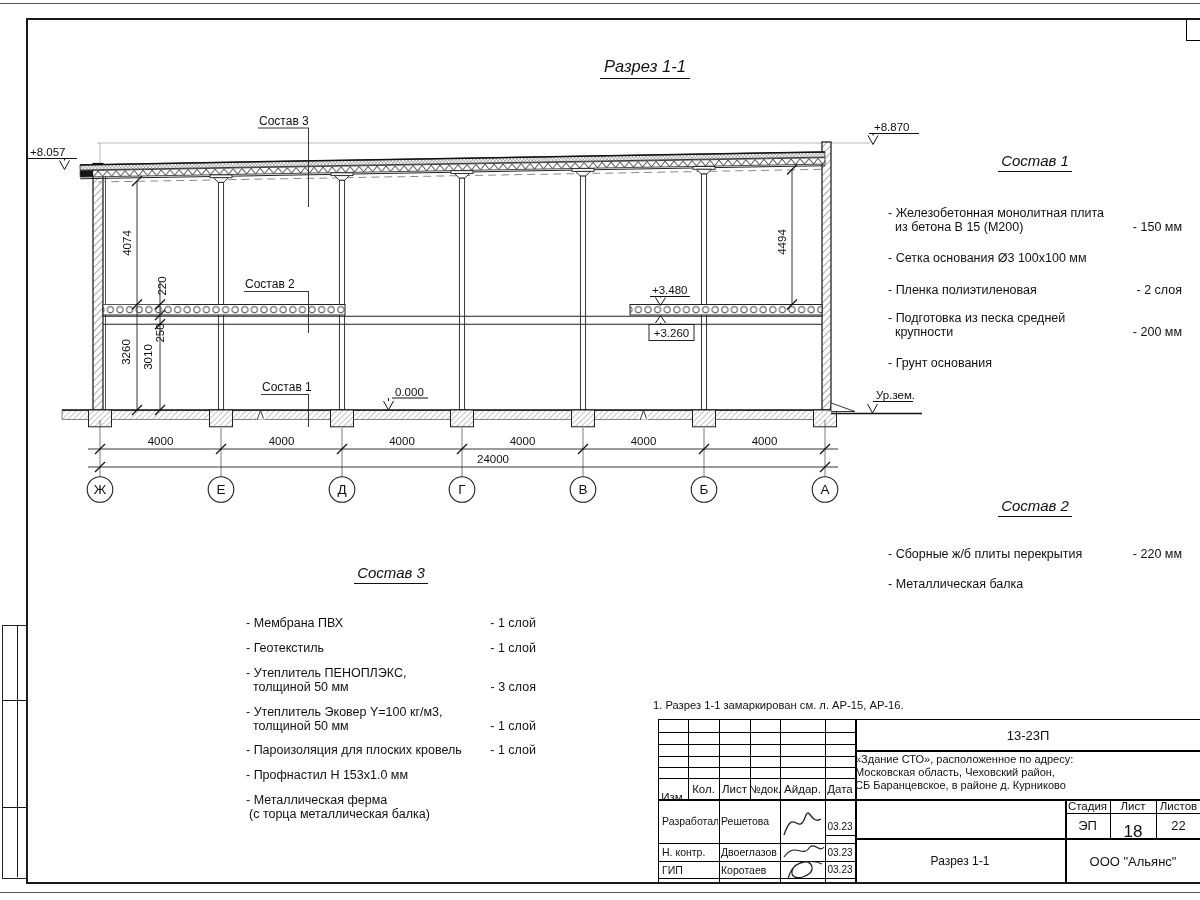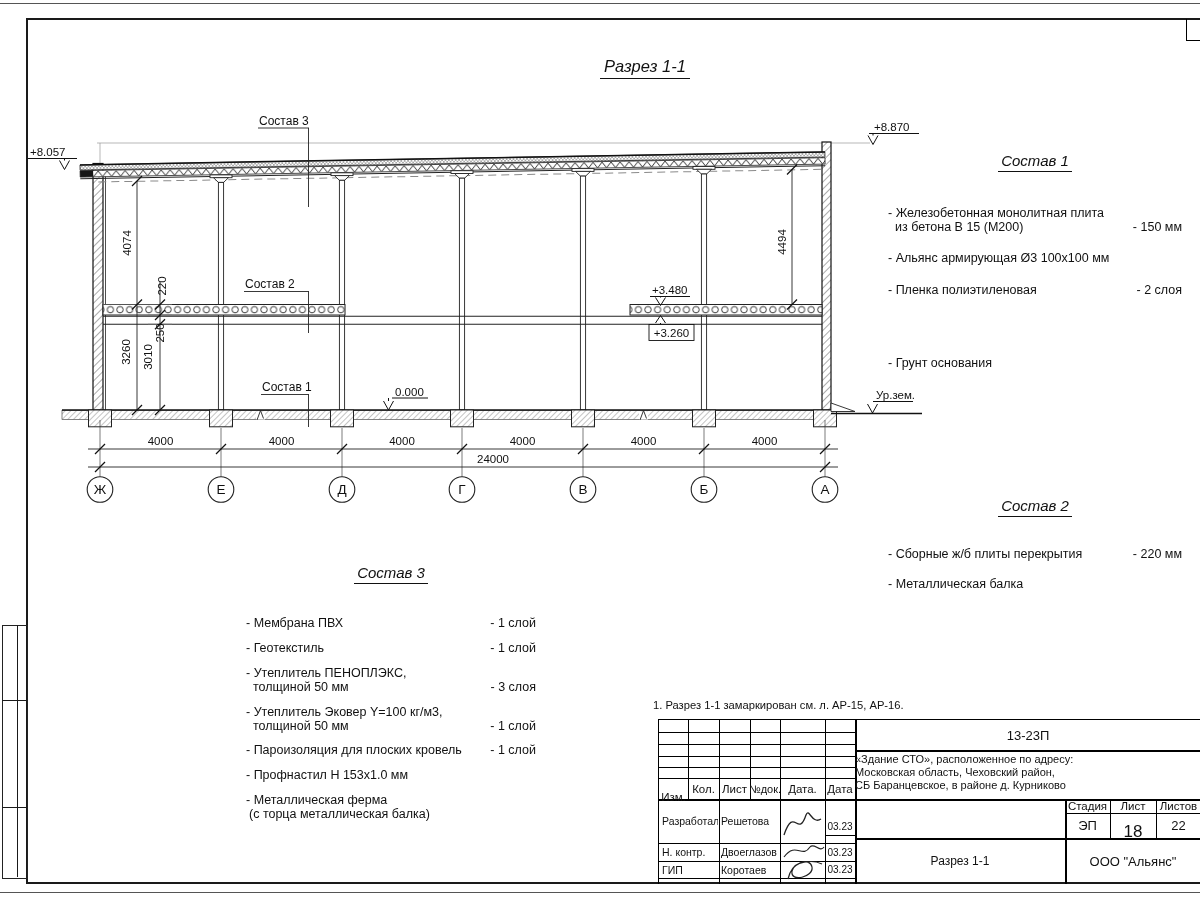--- a/index.html
+++ b/index.html
@@ -276,29 +276,36 @@
     <div class="p-head" style="top:2px"><span>Состав 1</span></div>
     <div class="p-item" style="top:56px">
       <div class="nm">
           <span class="l1">- Железобетонная  монолитная плита</span>
           <span class="l2">из бетона В 15 (М200)</span>
         </div>
       <div class="val">- 150 мм</div>
     </div>
     <div class="p-item" style="top:101px">
       <div class="nm">
-          <span class="l1">- Альянс армирующая Ø3 100х100 мм</span>
+          <span class="l1">- Сетка основания Ø3 100х100 мм</span>
         </div>
       <div class="val"></div>
     </div>
     <div class="p-item" style="top:133px">
       <div class="nm">
           <span class="l1">- Пленка полиэтиленовая</span>
         </div>
       <div class="val">-  2 слоя</div>
+    </div>
+    <div class="p-item" style="top:161px">
+      <div class="nm">
+          <span class="l1">- Подготовка из песка средней</span>
+          <span class="l2">крупности</span>
+        </div>
+      <div class="val">- 200 мм</div>
     </div>
     <div class="p-item" style="top:206px">
       <div class="nm">
           <span class="l1">- Грунт основания</span>
         </div>
       <div class="val"></div>
     </div>
   </div>
 
   <div class="panel" style="left:885px;top:495px;width:300px;height:110px">
@@ -393,21 +400,21 @@
 
     <div class="h" style="left:196px;top:30px;width:346px;height:1.5px"></div>
     <div class="h" style="left:196px;top:79px;width:346px;height:1.5px"></div>
     <div class="h" style="left:406px;top:93px;width:136px"></div>
     <div class="h" style="left:196px;top:118px;width:346px;height:1.5px"></div>
 
     <div class="tbc" style="left:0;top:58px;width:29px;height:38px;font-size:11.5px">Изм.</div>
     <div class="tbc" style="left:29px;top:58px;width:31px;height:21px;font-size:11.5px">Кол.</div>
     <div class="tbc" style="left:60px;top:58px;width:31px;height:21px;font-size:11.5px">Лист</div>
     <div class="tbc" style="left:91px;top:58px;width:30px;height:21px;font-size:11px">№док.</div>
-    <div class="tbc" style="left:121px;top:58px;width:45px;height:21px;font-size:11.5px">Дата.</div>
+    <div class="tbc" style="left:121px;top:58px;width:45px;height:21px;font-size:11.5px">Айдар.</div>
     <div class="tbc" style="left:166px;top:58px;width:30px;height:21px;font-size:11.5px">Дата</div>
 
     <div class="tbc left" style="left:3px;top:79px;width:56px;height:44px;font-size:10.5px">Разработал</div>
     <div class="tbc left" style="left:62px;top:79px;width:58px;height:44px;font-size:10.5px">Решетова</div>
     <div class="tbc" style="left:166px;top:97px;width:30px;height:18px;font-size:10px">03.23</div>
     <div class="tbc left" style="left:3px;top:123px;width:56px;height:18px;font-size:10.5px">Н. контр.</div>
     <div class="tbc left" style="left:62px;top:123px;width:59px;height:18px;font-size:10.5px">Двоеглазов</div>
     <div class="tbc" style="left:166px;top:123px;width:30px;height:18px;font-size:10px">03.23</div>
     <div class="tbc left" style="left:3px;top:141px;width:56px;height:17px;font-size:10.5px">ГИП</div>
     <div class="tbc left" style="left:62px;top:141px;width:59px;height:17px;font-size:10.5px">Коротаев</div>

